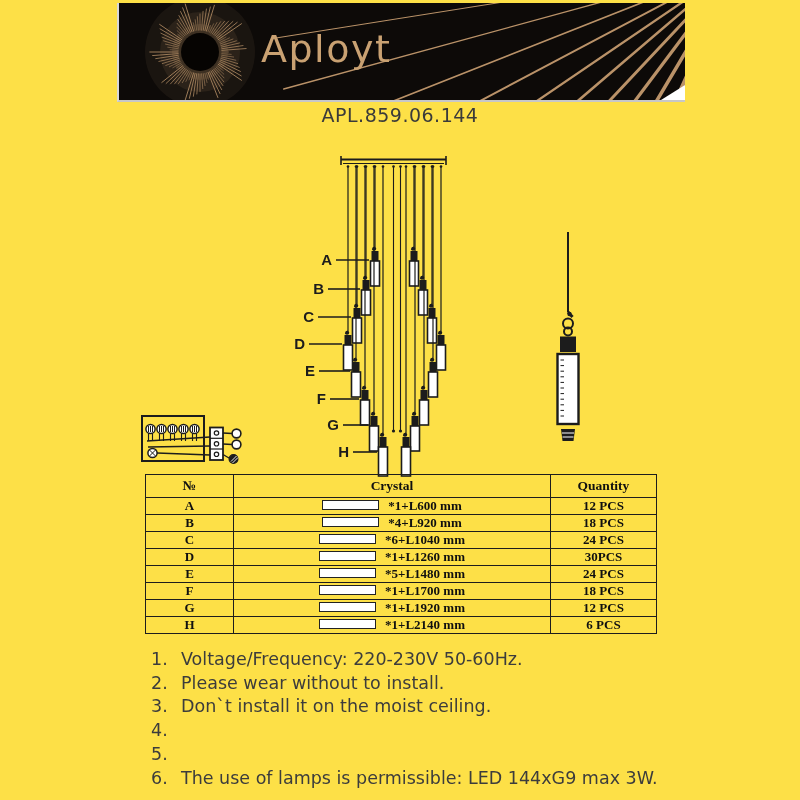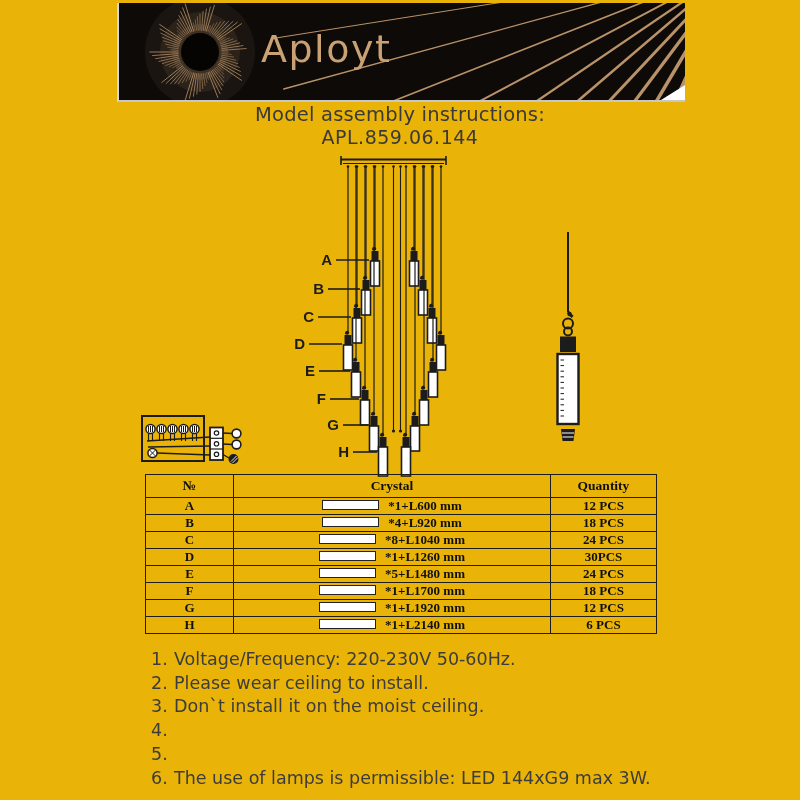--- a/index.html
+++ b/index.html
@@ -1,17 +1,17 @@
 <!DOCTYPE html>
 <html><head>
 <meta charset="utf-8">
 <style>
   html,body{margin:0;padding:0;background:#ffffff;}
   body{width:800px;height:800px;overflow:hidden;font-family:"DejaVu Sans",sans-serif;}
-  .page{position:relative;width:800px;height:800px;background:#eab308;}
+  .page{position:relative;width:800px;height:800px;background:#fde047;}
 
   
   .banner{position:absolute;left:117px;top:3px;width:566px;height:97px;
           background:#0d0a08;overflow:hidden;
           border-left:2px solid #d9d9d9;border-bottom:2px solid #c7c7c7;}
   .banner svg{position:absolute;left:0;top:0;}
   .brand{position:absolute;left:142px;top:26px;font-size:38px;line-height:1.1;
          color:#c9a172;letter-spacing:1.5px;font-family:"DejaVu Sans",sans-serif;}
 
   
@@ -33,21 +33,21 @@
   .c1{width:88px;} .c2{width:317px;} .c3{width:106px;}
   .cno,.cqty{text-align:center;}
   .ccr{padding-left:5px;text-align:center;}
   .crystal-icon{display:inline-block;width:55px;height:8px;border:1.4px solid #222;
                 margin-right:9px;vertical-align:0px;background:#fff;}
 
   
   .instructions{position:absolute;left:151px;top:648px;color:#3c3c3c;}
   .inst{display:flex;font-size:17.5px;line-height:23.7px;}
   .inst .num{width:21px;flex:none;}
-  .inst .txt{margin-left:2px;white-space:nowrap;}
+  .inst .txt{margin-left:9px;white-space:nowrap;}
 </style>
 </head>
 <body>
 
 <div class="page">
 
   <header class="banner">
     <svg width="566" height="97" viewBox="0 0 566 97">
       <g>
         <circle cx="81" cy="49" r="55" fill="#c49a6e" opacity="0.08"></circle>
@@ -153,21 +153,20 @@
           <line x1="618" y1="-38" x2="378.8" y2="366.5" stroke="#c49a6e" stroke-width="3.56" stroke-linecap="round" opacity="0.95"></line>
           <line x1="618" y1="-38" x2="424.6" y2="390.4" stroke="#c49a6e" stroke-width="3.88" stroke-linecap="round" opacity="0.95"></line>
           <line x1="618" y1="-38" x2="472.8" y2="409.0" stroke="#c49a6e" stroke-width="4.20" stroke-linecap="round" opacity="0.95"></line>
         </g>
       <polygon points="566,82 566,97 542,97" fill="#ffffff"></polygon>
     </svg>
     <span class="brand">Aployt</span>
   </header>
 
   <div class="title">
-    <div class="t1">Model assembly instructions:</div>
     <div class="t2">APL.859.06.144</div>
   </div>
 
   <svg class="drawing" width="800" height="330" viewBox="0 150 800 330">
 
     <g id="pendants">
         <line x1="375" y1="166" x2="375" y2="247" stroke="#1c1c1c" stroke-width="1.2"></line>
         <circle cx="375" cy="166.5" r="1.3" fill="#1c1c1c"></circle>
         <line x1="375" y1="247" x2="372.5" y2="250" stroke="#1c1c1c" stroke-width="1.6"></line>
         <circle cx="374.2" cy="248.8" r="2" fill="#1c1c1c"></circle>
@@ -394,21 +393,21 @@
         <td class="ccr"><span class="crystal-icon"></span><span>*1+L600 mm</span></td>
         <td class="cqty">12 PCS</td>
       </tr>
       <tr>
         <td class="cno">B</td>
         <td class="ccr"><span class="crystal-icon"></span><span>*4+L920 mm</span></td>
         <td class="cqty">18 PCS</td>
       </tr>
       <tr>
         <td class="cno">C</td>
-        <td class="ccr"><span class="crystal-icon"></span><span>*8+L1040 mm</span></td>
+        <td class="ccr"><span class="crystal-icon"></span><span>*6+L1040 mm</span></td>
         <td class="cqty">24 PCS</td>
       </tr>
       <tr>
         <td class="cno">D</td>
         <td class="ccr"><span class="crystal-icon"></span><span>*1+L1260 mm</span></td>
         <td class="cqty">30PCS</td>
       </tr>
       <tr>
         <td class="cno">E</td>
         <td class="ccr"><span class="crystal-icon"></span><span>*5+L1480 mm</span></td>
@@ -432,21 +431,21 @@
     </tbody>
   </table>
 
   <div class="instructions">
     <div class="inst">
       <span class="num">1.</span>
       <span class="txt">Voltage/Frequency: 220-230V 50-60Hz.</span>
     </div>
     <div class="inst">
       <span class="num">2.</span>
-      <span class="txt">Please wear ceiling to install.</span>
+      <span class="txt">Please wear without to install.</span>
     </div>
     <div class="inst">
       <span class="num">3.</span>
       <span class="txt">Don`t install it on the moist ceiling.</span>
     </div>
     <div class="inst">
       <span class="num">4.</span>
     </div>
     <div class="inst">
       <span class="num">5.</span>

